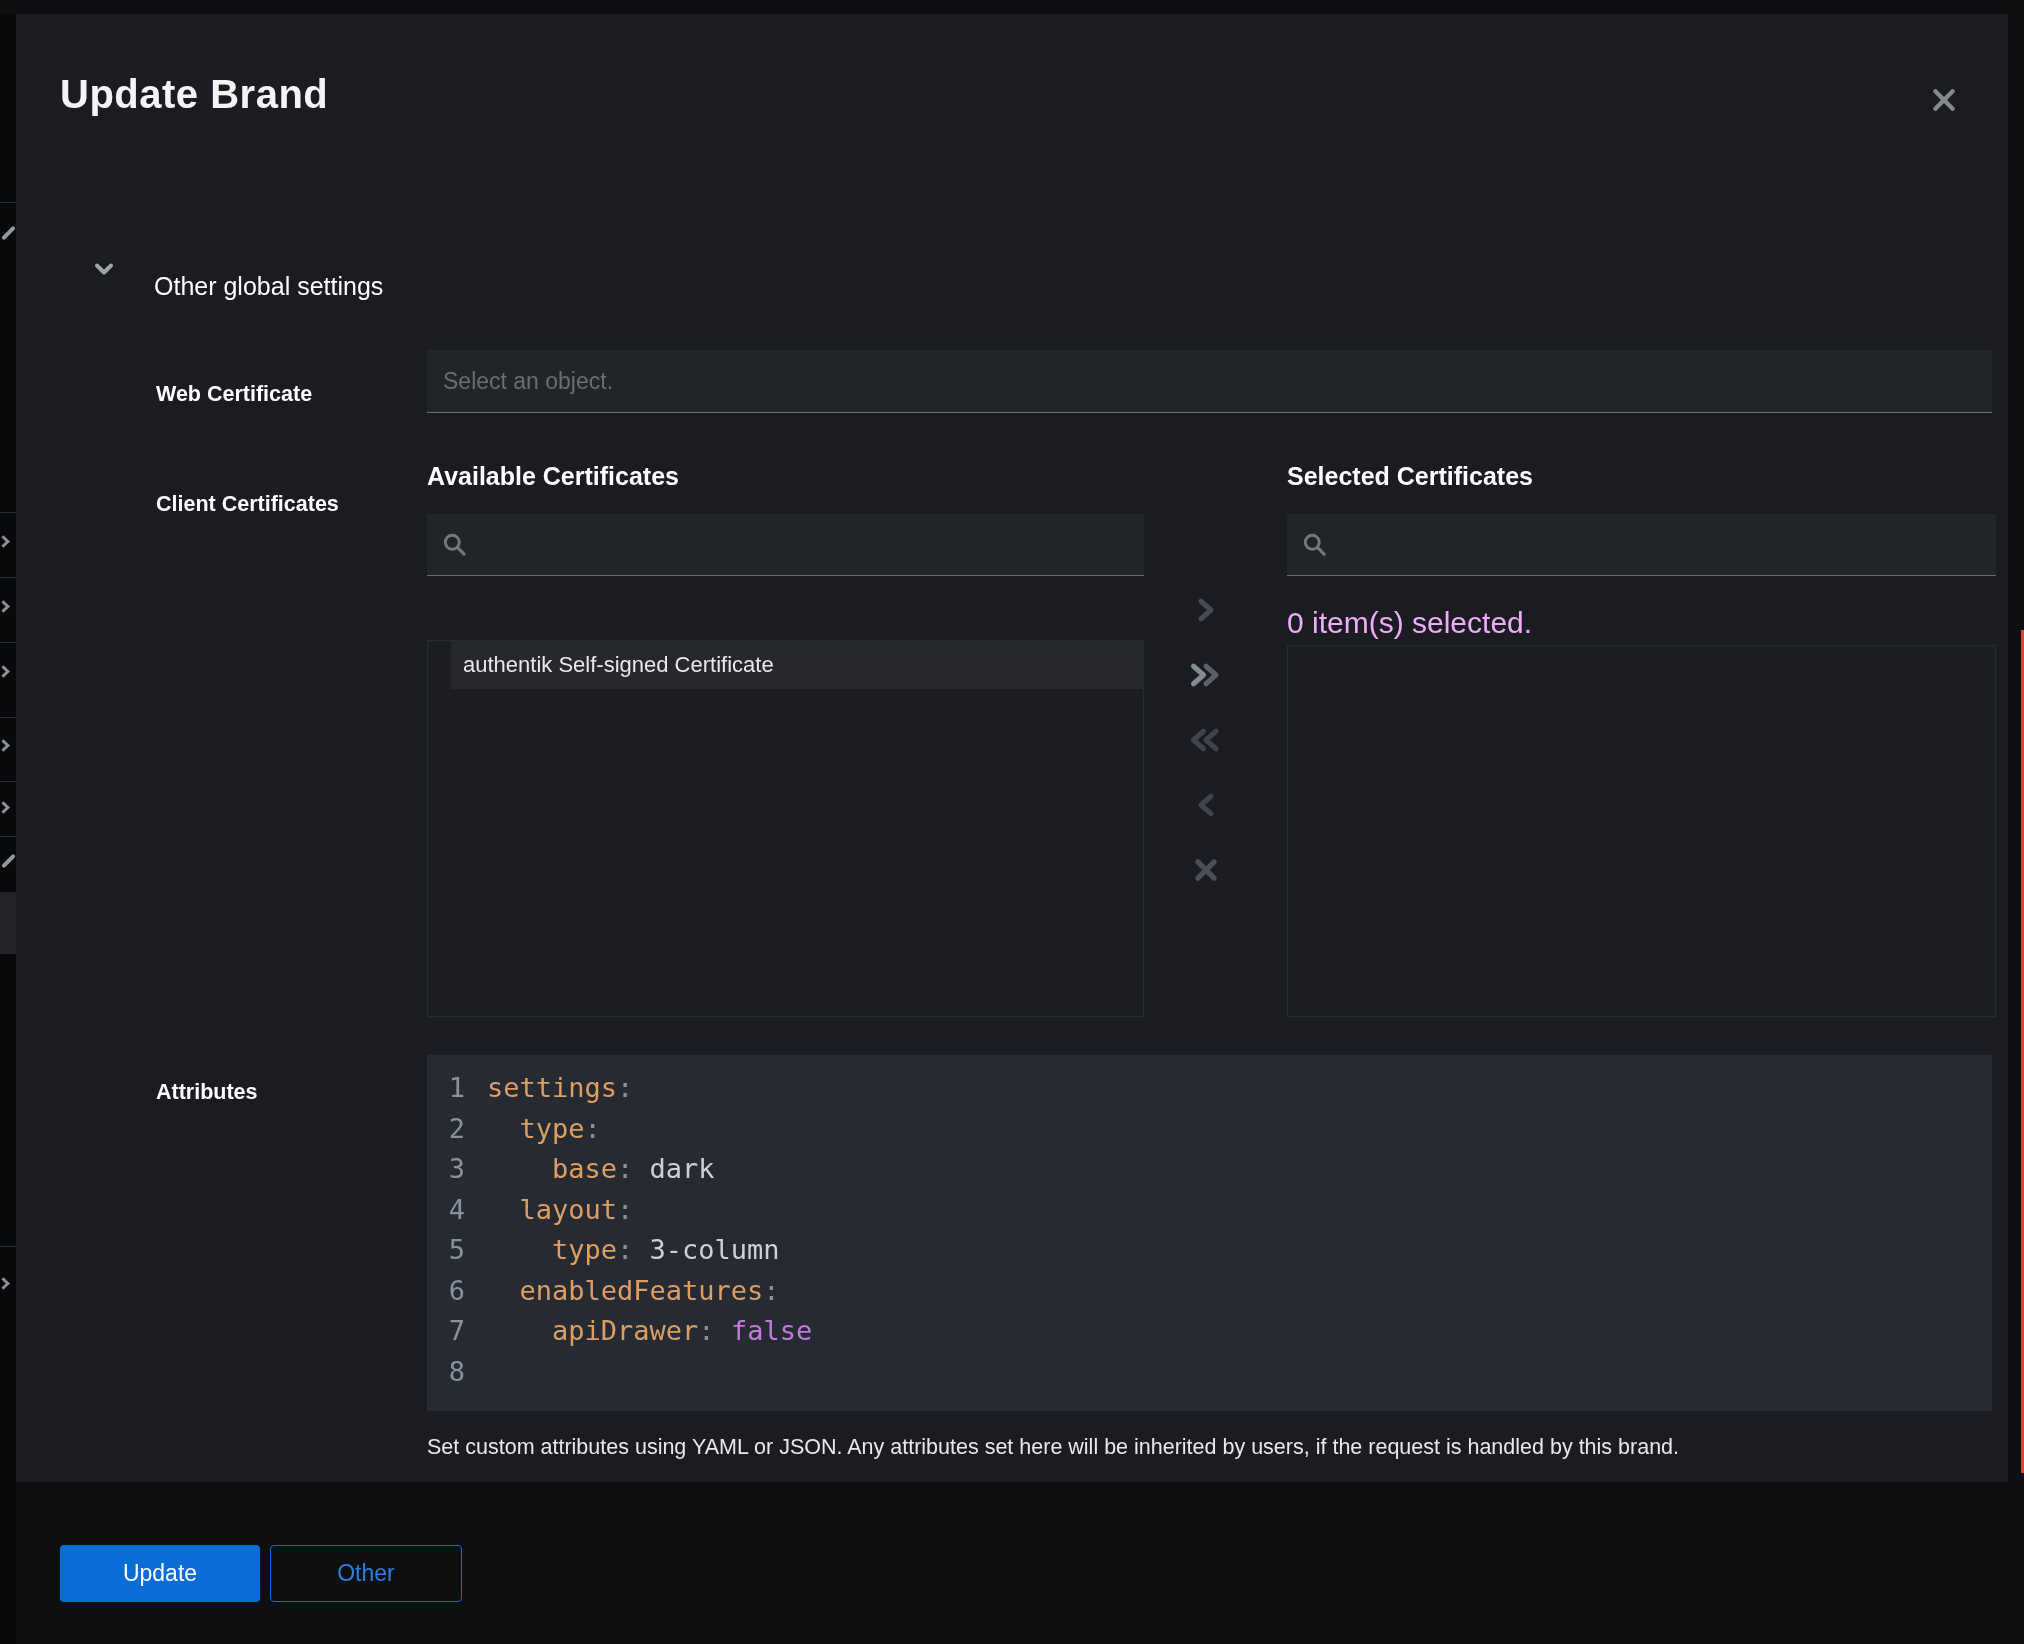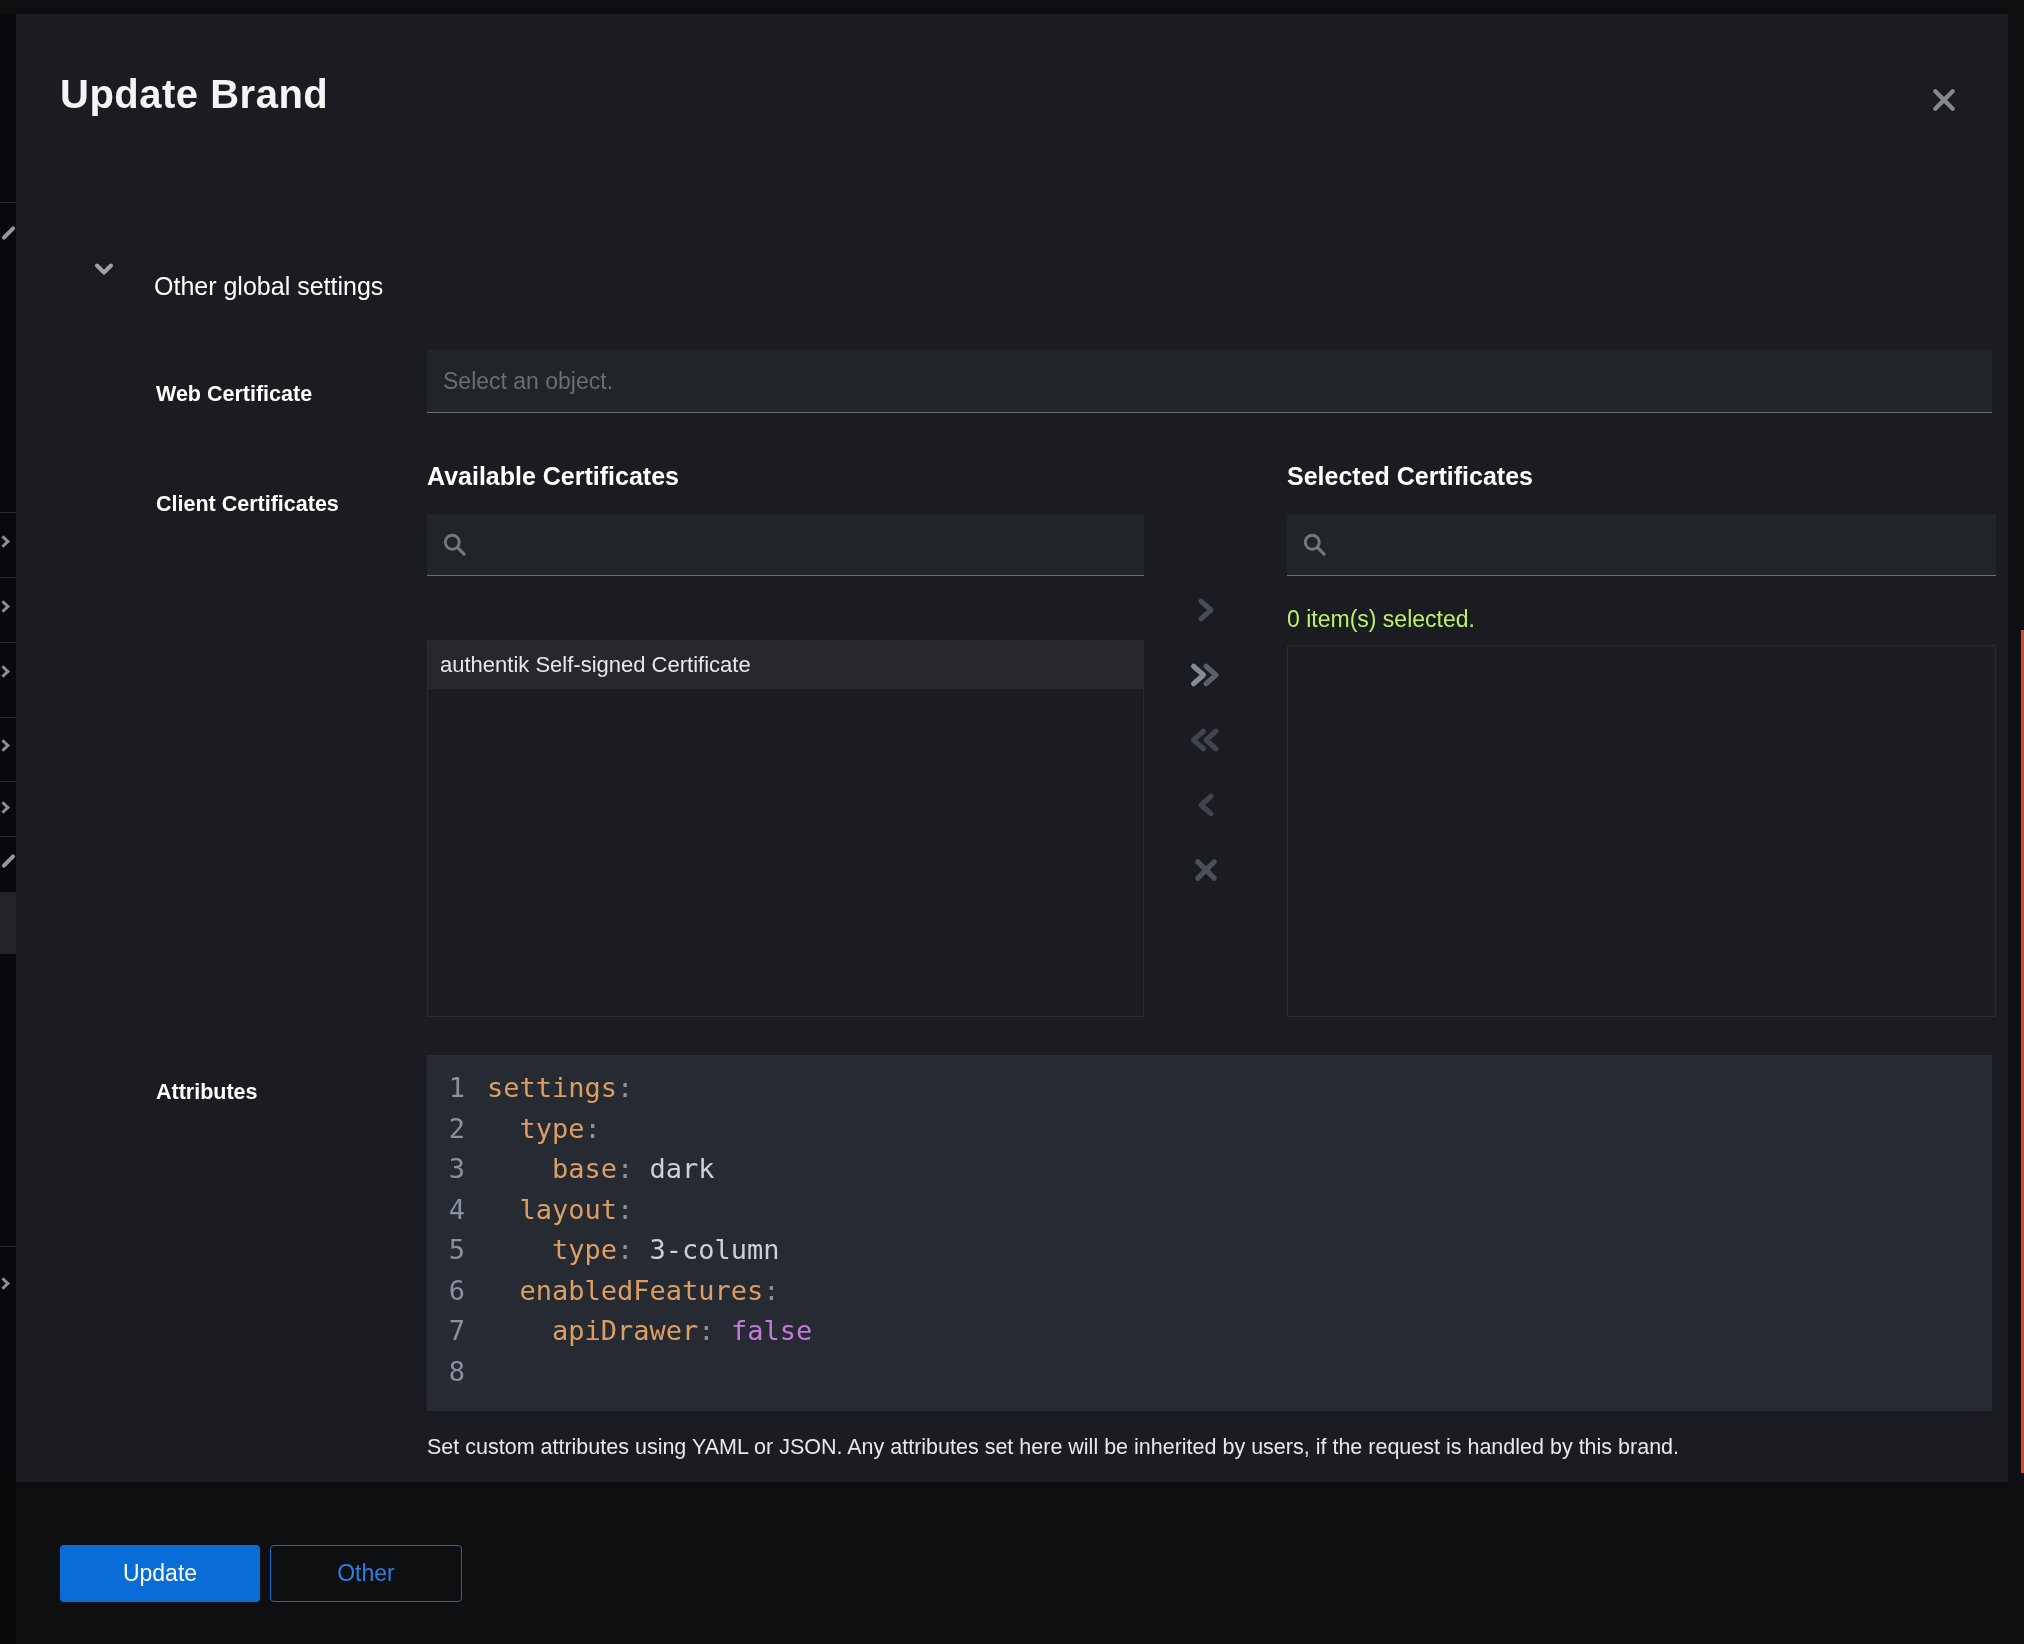--- a/index.html
+++ b/index.html
@@ -28,21 +28,21 @@
   .pf-input::placeholder { color:#6a6e73; opacity:1; }
   #web-cert-input { left:411px; top:336px; width:1565px; height:63px; }
 
   .dual-header { position:absolute; font-size:25px; font-weight:700; color:#ffffff; }
   .search-box { position:absolute; height:62px; background:#212429; border-bottom:1px solid #6a6e73; display:flex; align-items:center; padding:0 14px; }
   .search-box input { flex:1; background:transparent; border:none; outline:none; color:#e8e8ea; font-size:22px; font-family:"Liberation Sans", sans-serif; margin-left:12px; }
 
   .dual-list { position:absolute; background:#1b1d22; border:1px solid #272a30; overflow:hidden; }
   .dual-list-item { height:48px; display:flex; align-items:center; padding:0 12px; background:#26282e; color:#e8e8ea; font-size:22px; cursor:pointer; }
 
-  .sel-status { position:absolute; left:1271px; top:592px; font-size:23px; color:#bef264; }
+  .sel-status { position:absolute; left:1271px; top:592px; font-size:30px; color:#f0abfc; }
 
   .transfer-col { position:absolute; left:1160px; top:578px; width:60px; display:flex; flex-direction:column; align-items:center; gap:29px; }
   .transfer-btn { width:44px; height:36px; background:none; border:none; cursor:pointer; display:flex; align-items:center; justify-content:center; }
 
   
   .editor { position:absolute; left:411px; top:1041px; width:1565px; height:356px; background:#262b33; padding:13px 0 0 14px; overflow:hidden; cursor:text; }
   .cm-line { display:flex; line-height:40.5px; font-family:"DejaVu Sans Mono", monospace; font-size:27px; white-space:pre; }
   .cm-ln { width:24px; text-align:right; color:#8b919b; margin-right:22px; flex:none; }
   .tok-key { color:#de9e62; }
   .tok-punct { color:#8b9199; }
@@ -117,21 +117,21 @@
     <div class="search-box" style="left:1271px; top:500px; width:709px;">
       <svg width="27" height="27" viewBox="0 0 24 24">
         <circle cx="10" cy="10" r="6.2" stroke="#74787d" stroke-width="2.6" fill="none"></circle>
         <line x1="14.8" y1="14.8" x2="20.5" y2="20.5" stroke="#74787d" stroke-width="2.8" stroke-linecap="round"></line>
       </svg>
       <input type="text" style="">
     </div>
 
     <div class="sel-status">0 item(s) selected.</div>
 
-    <div id="available-list" class="dual-list" style="left:411px; top:626px; width:717px; height:377px;">
+    <div id="available-list" class="dual-list" style="left:411px; top:626px; width:717px; height:377px;padding-left:23px;">
         <div class="dual-list-item">authentik Self-signed Certificate</div>
       </div>
     <div id="selected-list" class="dual-list" style="left:1271px; top:631px; width:709px; height:372px;"></div>
 
     <div class="transfer-col">
       <button class="transfer-btn">
         <svg width="26" height="30" viewBox="0 0 20 24">
           <path d="M6 5 L14 12 L6 19" stroke="#464c55" stroke-width="4" stroke-linecap="round" stroke-linejoin="round" fill="none"></path>
         </svg>
       </button>

